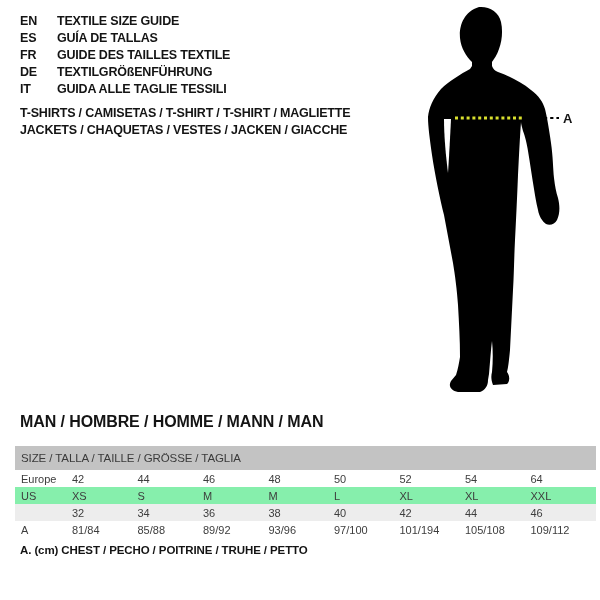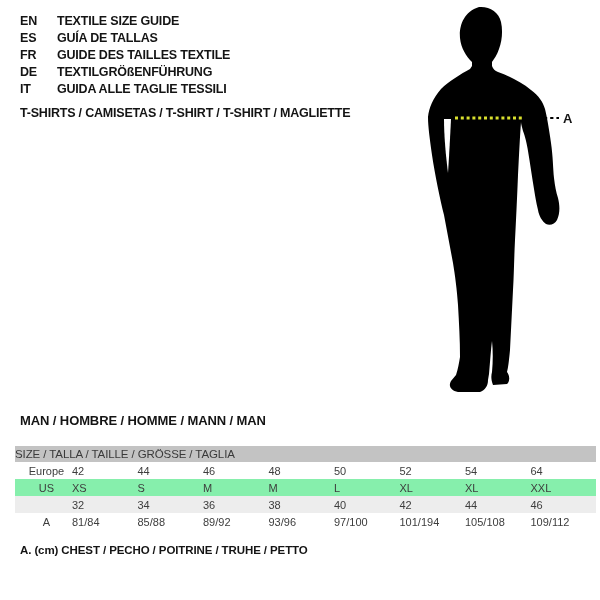--- a/index.html
+++ b/index.html
@@ -18,29 +18,29 @@
   
   .cat{left:20px;font-weight:700;font-size:12.5px;letter-spacing:-0.2px;white-space:nowrap;}
   #cat1{top:106px;}
   #cat2{top:123px;}
 
   
   .figure{left:405px;top:5px;width:175px;height:390px;}
   .figure svg{display:block;}
 
   
-  .man-heading{left:20px;top:413px;font-weight:700;font-size:13px;letter-spacing:-0.1px;}
+  .man-heading{left:20px;top:413px;font-weight:700;font-size:16px;letter-spacing:-0.1px;}
 
   
   .sizetable{left:15px;top:446px;width:581px;}
-  .thead{height:16px;display:flex;align-items:center;
+  .thead{height:24px;display:flex;align-items:center;padding-left:6px;
          font-size:11.5px;font-weight:500;color:#3a3a3a;letter-spacing:-0.1px;}
   .trow{display:grid;grid-template-columns:57px repeat(8,1fr);height:17px;
         align-items:center;font-size:11px;color:#3d3d3d;}
-  .trow .lbl{padding-left:6px;text-align:center;}
+  .trow .lbl{padding-left:6px;text-align:left;}
   .trow .val{text-align:left;}
 
   
   .footnote{left:20px;top:536px;font-weight:700;font-size:11.5px;letter-spacing:-0.1px;white-space:nowrap;margin-top:8px;}
 </style>
 </head>
 <body>
 
 <div id="canvas">
 
@@ -61,20 +61,21 @@
       </div>
       <div class="lang-row">
         <span class="lang-code">DE</span>
         <span class="lang-label">TEXTILGRÖßENFÜHRUNG</span>
       </div>
       <div class="lang-row">
         <span class="lang-code">IT</span>
         <span class="lang-label">GUIDA ALLE TAGLIE TESSILI</span>
       </div>
     </div>
+  <div class="abs cat" id="cat2">JACKETS / CHAQUETAS / VESTES / JACKEN / GIACCHE</div>
 
   <div class="abs figure">
     <svg width="175" height="390" viewBox="0 0 175 390" xmlns="http://www.w3.org/2000/svg">
       <path fill="#000000" d="
         M74,2
         C84,1 94,7 96,17 C98,26 97,36 94,44 C92,50 89,54 87,57
         L87,61 C88,64 90,66 93,67
         C104,71 116,77 126,85 C134,91 138,97 140,104
         C142,112 144,124 146,138 C148,152 148,163 149,173
         C150,181 151,187 153,193 C155,201 155,209 152,215

